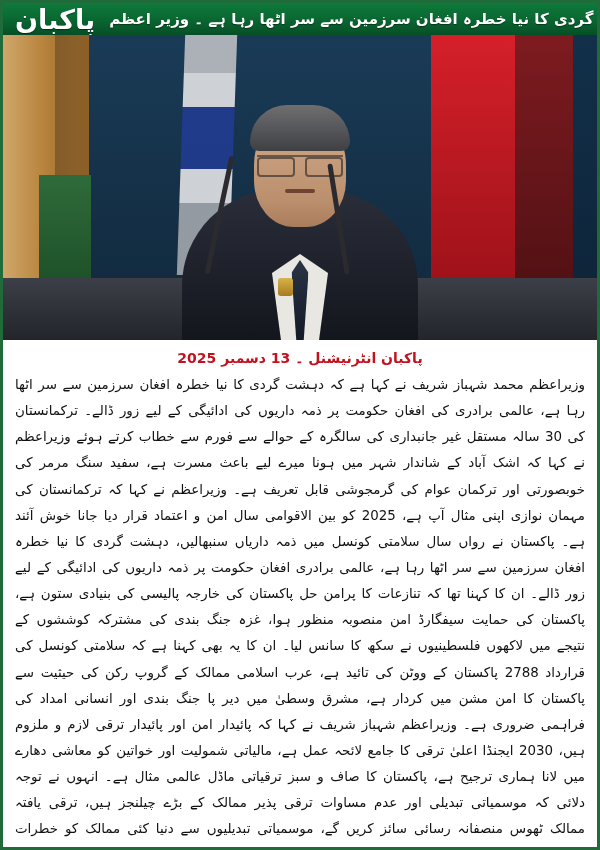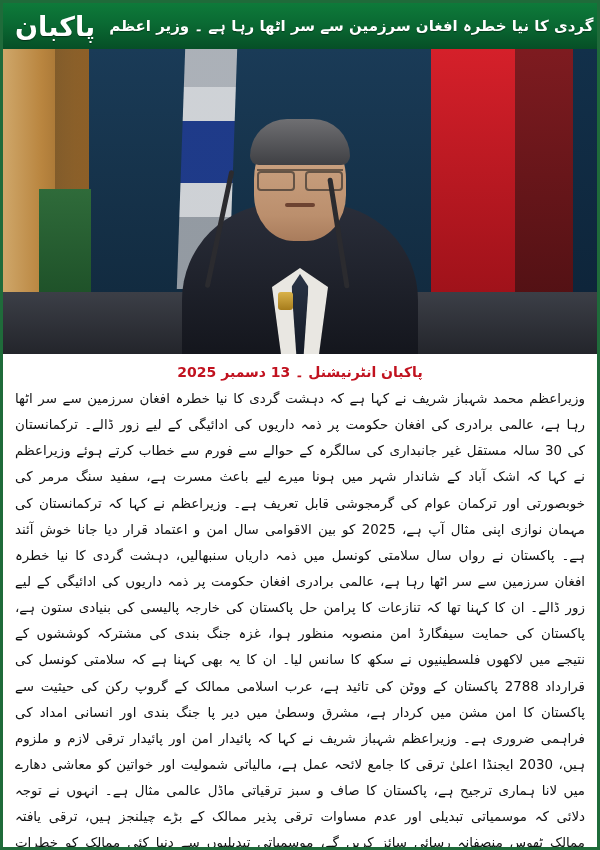--- a/index.html
+++ b/index.html
@@ -20,21 +20,21 @@
     height: 850px;
     box-sizing: border-box;
     border: 3px solid #1f6b3a;
     background: #ffffff;
     overflow: hidden;
   }
 
   
   .header {
     position: relative;
-    height: 46px;
+    height: 32px;
     background: linear-gradient(to bottom, #0e7a3a 0%, #0a6a33 45%, #064f26 100%);
     display: flex;
     align-items: center;
     justify-content: flex-start;
     overflow: hidden;
   }
   .header-logo {
     flex: 0 0 auto;
     padding: 0 14px 0 12px;
     font-family: "DejaVu Sans", sans-serif;

